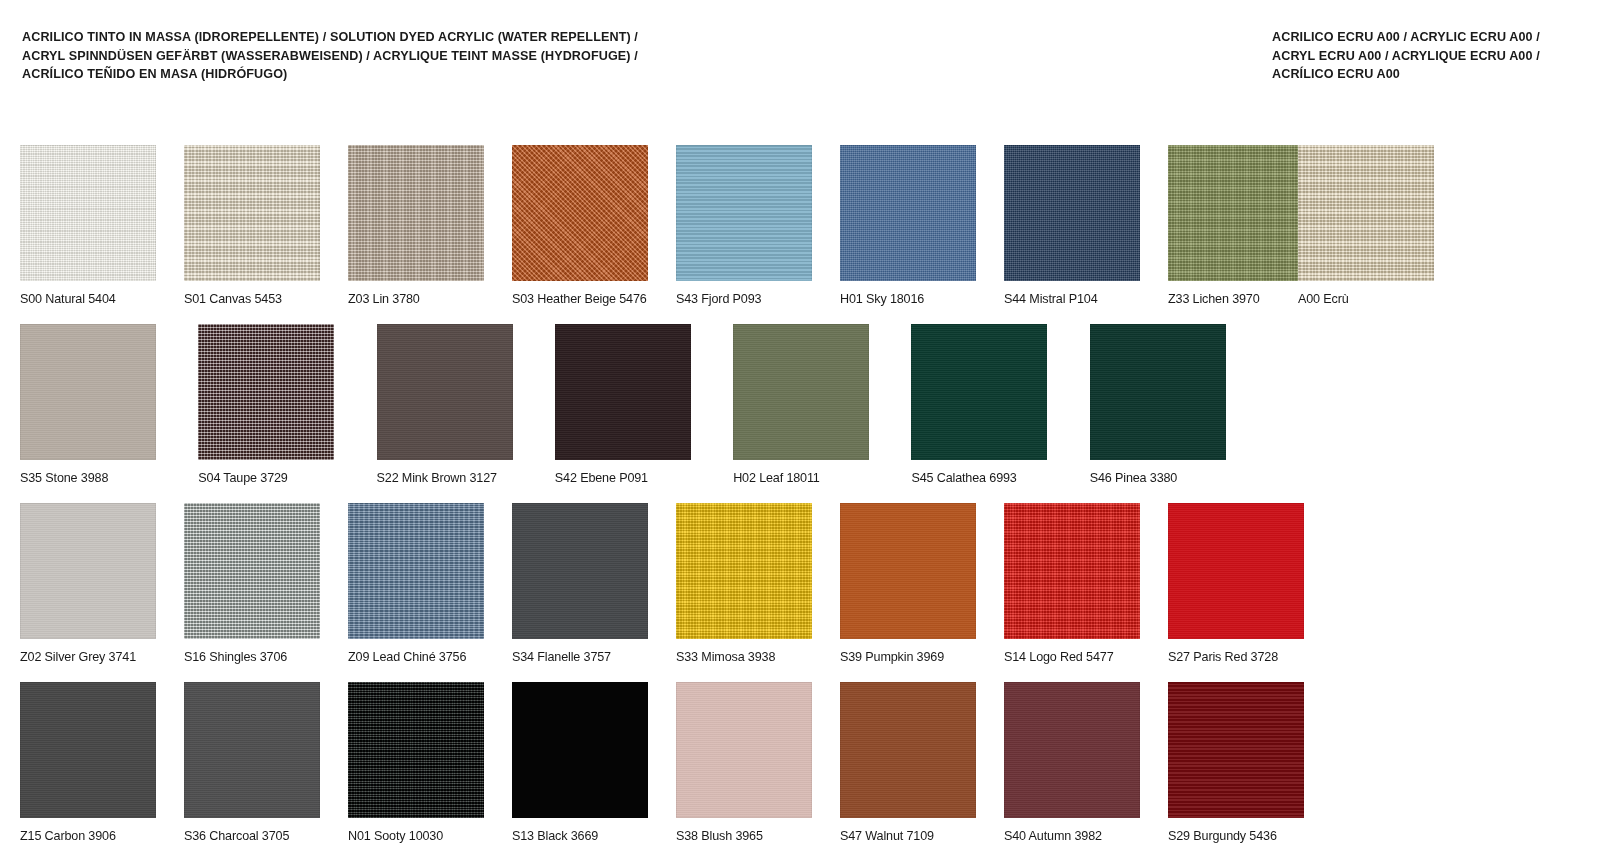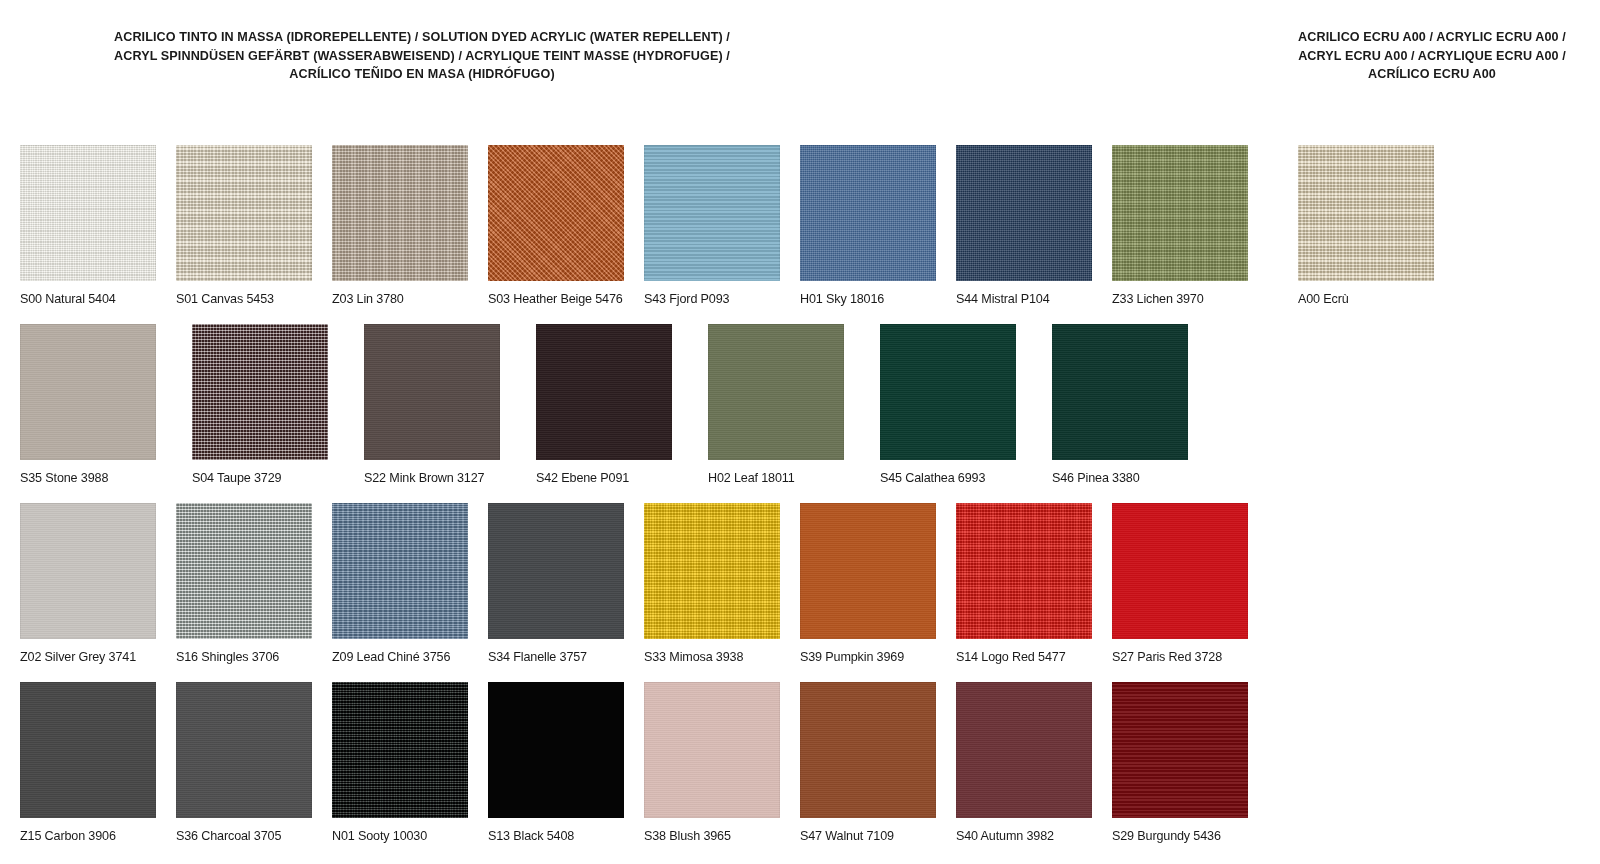--- a/index.html
+++ b/index.html
@@ -17,21 +17,20 @@
     position: relative;
   }
 
   
   .header {
     position: absolute;
     top: 0;
     left: 0;
     width: 1600px;
     height: 120px;
-    text-align: center;
   }
   .header-left {
     position: absolute;
     left: 22px;
     top: 28px;
     width: 800px;
     font-size: 12.6px;
     font-weight: 700;
     line-height: 18.5px;
     letter-spacing: 0.1px;
@@ -60,21 +59,21 @@
   }
   .row {
     display: flex;
     gap: 16px;
     margin-bottom: 17px;
   }
   .cell {
     width: 152px;
     margin-right: 0;
   }
-  .row > .cell + .cell { margin-left: 4px; }
+  .row > .cell + .cell { margin-left: 12px; }
 
   .swatch-wrap {
     width: 136px;
     height: 136px;
     position: relative;
   }
   .swatch {
     width: 136px;
     height: 136px;
     position: relative;
@@ -377,21 +376,21 @@
       <div class="cell">
         <div class="swatch-wrap">
           <div class="swatch tex-sooty" style="background-color: rgb(10, 13, 12);"></div>
         </div>
         <div class="label">N01 Sooty 10030</div>
       </div>
       <div class="cell">
         <div class="swatch-wrap">
           <div class="swatch tex-solid" style="background-color: rgb(5, 5, 5);"></div>
         </div>
-        <div class="label">S13 Black 5408</div>
+        <div class="label">S13 Black 3669</div>
       </div>
       <div class="cell">
         <div class="swatch-wrap">
           <div class="swatch tex-flat" style="background-color: rgb(217, 188, 181);"></div>
         </div>
         <div class="label">S38 Blush 3965</div>
       </div>
       <div class="cell">
         <div class="swatch-wrap">
           <div class="swatch tex-flat" style="background-color: rgb(142, 74, 41);"></div>

